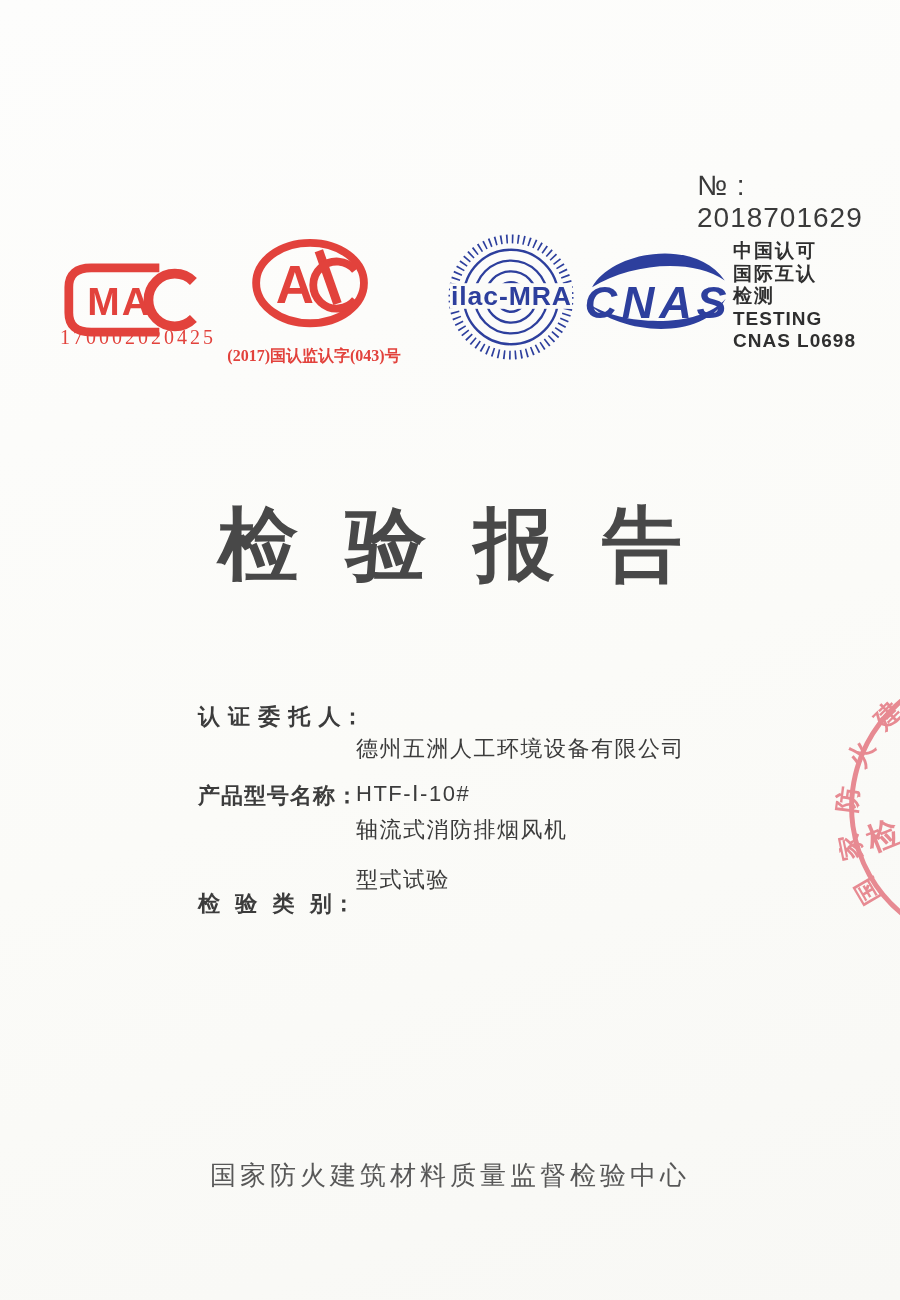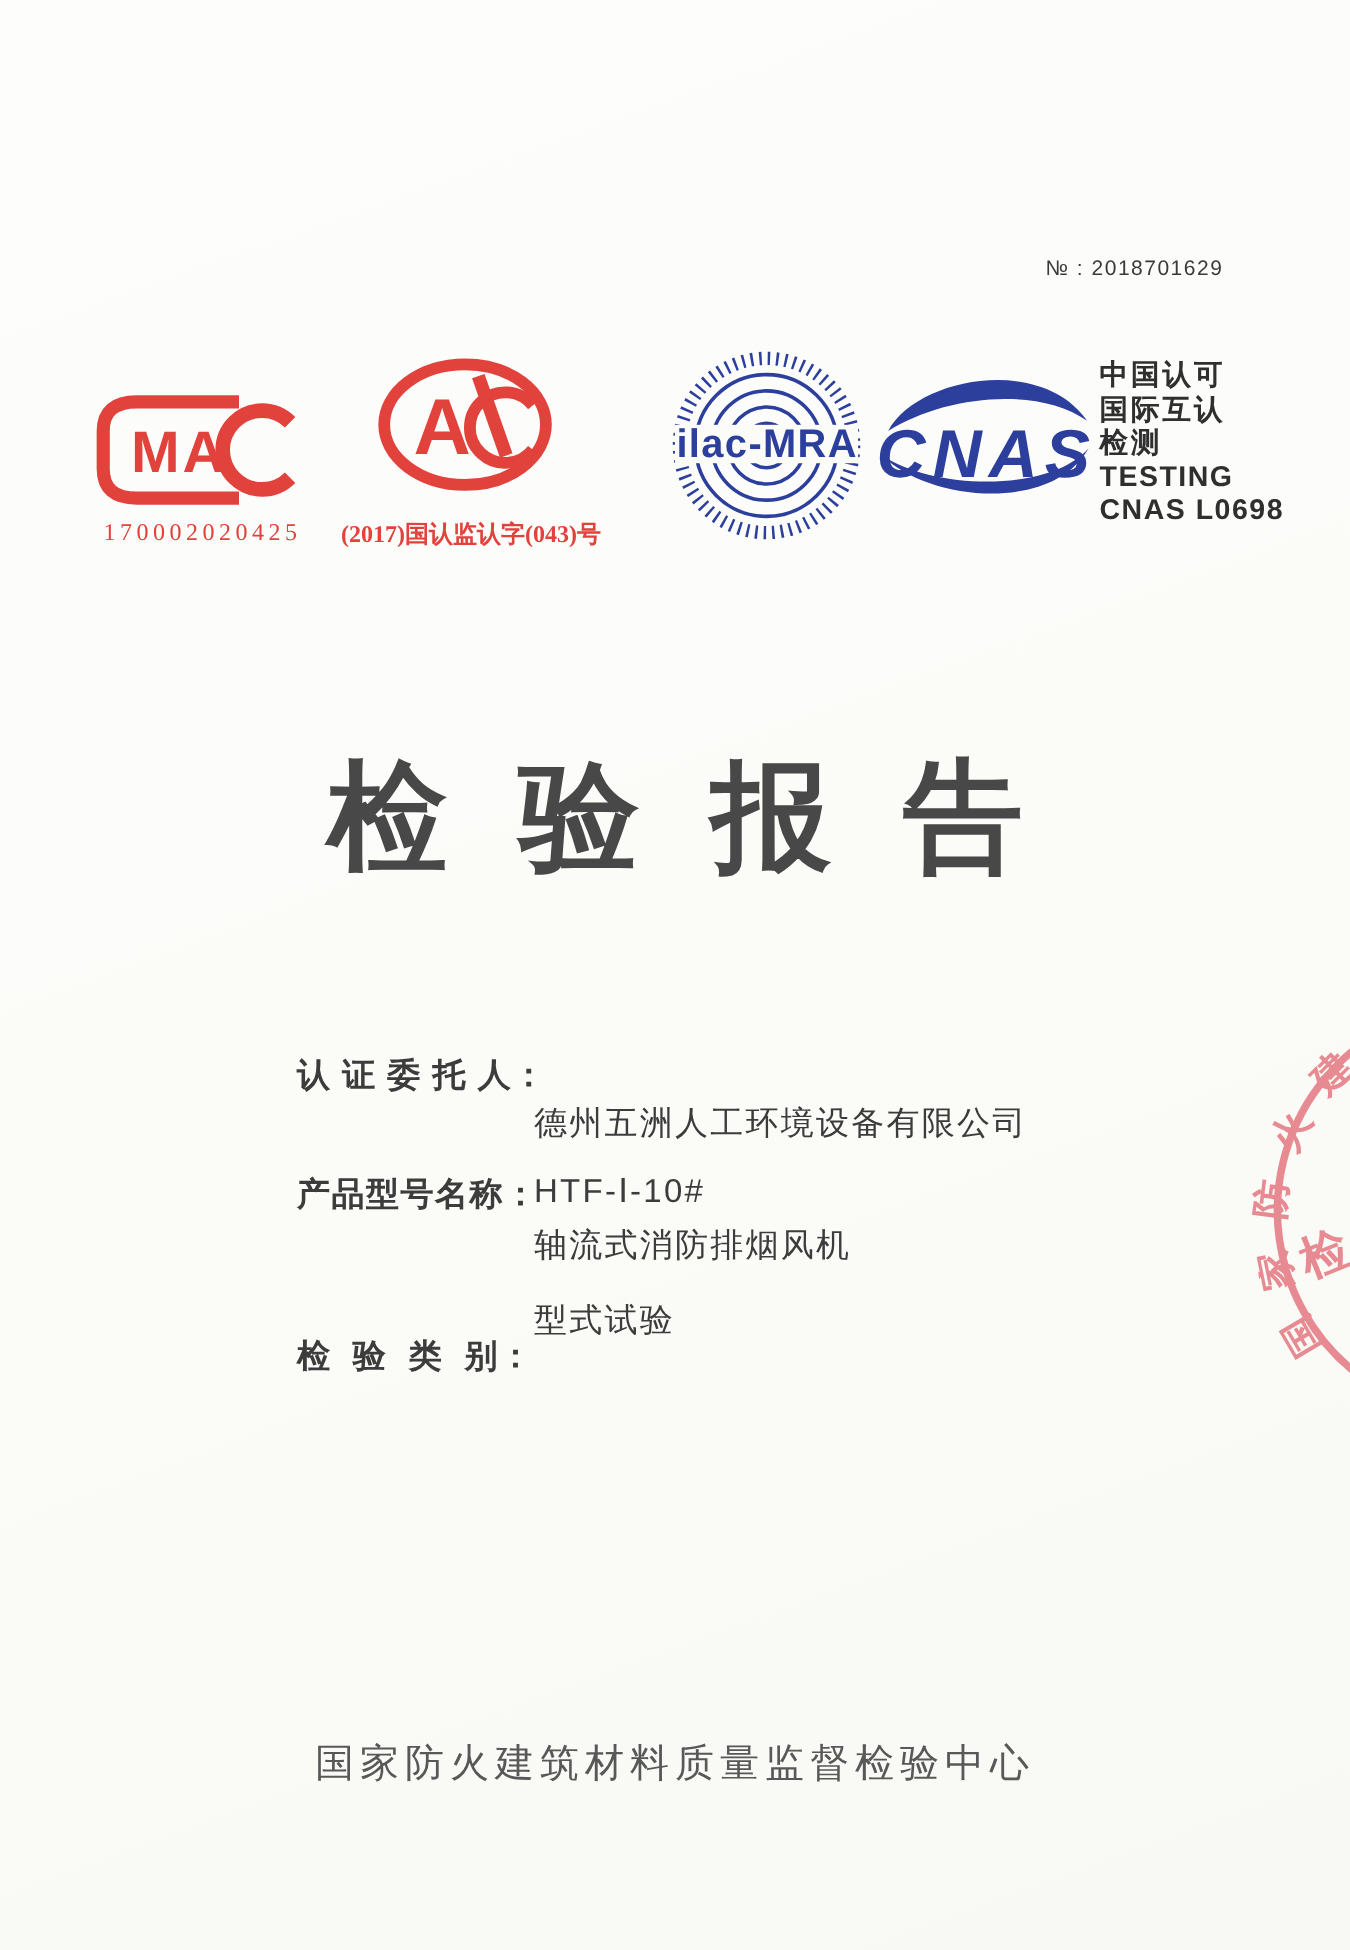--- a/index.html
+++ b/index.html
@@ -8,28 +8,28 @@
     position:relative;
     width:900px; height:1300px;
     margin:0 auto;
     background:linear-gradient(160deg,#fdfdfc 0%, #fbfbf8 55%, #f8f8f5 100%);
     overflow:hidden;
     font-family:"Liberation Sans","DejaVu Sans",sans-serif;
     color:#3c3c3c;
   }
   .report-no {
     position:absolute; left:697px; top:170px;
-    font-size:14px; letter-spacing:1px; color:#3a3a3a;
+    font-size:28px; letter-spacing:1px; color:#3a3a3a;
     font-family:"Liberation Sans",sans-serif;
   }
   
   .logo { position:absolute; }
   .cma-num {
-    position:absolute; left:60px; top:347px; width:150px;
-    font-size:16px; letter-spacing:3px; color:#e2423c; text-align:center;
+    position:absolute; left:60px; top:326px; width:150px;
+    font-size:20px; letter-spacing:3px; color:#e2423c; text-align:center;
     font-family:"Liberation Serif","DejaVu Serif",serif;
   }
   .cal-approval {
     position:absolute; left:224px; top:346px; width:180px;
     font-size:16px; color:#e2423c; text-align:center; font-weight:bold;
     font-family:"Liberation Serif","DejaVu Serif",serif;
   }
   .cnas-lines {
     position:absolute; left:733px; top:240px;
     font-size:19px; line-height:22.5px; font-weight:bold; color:#2f2f2f;

